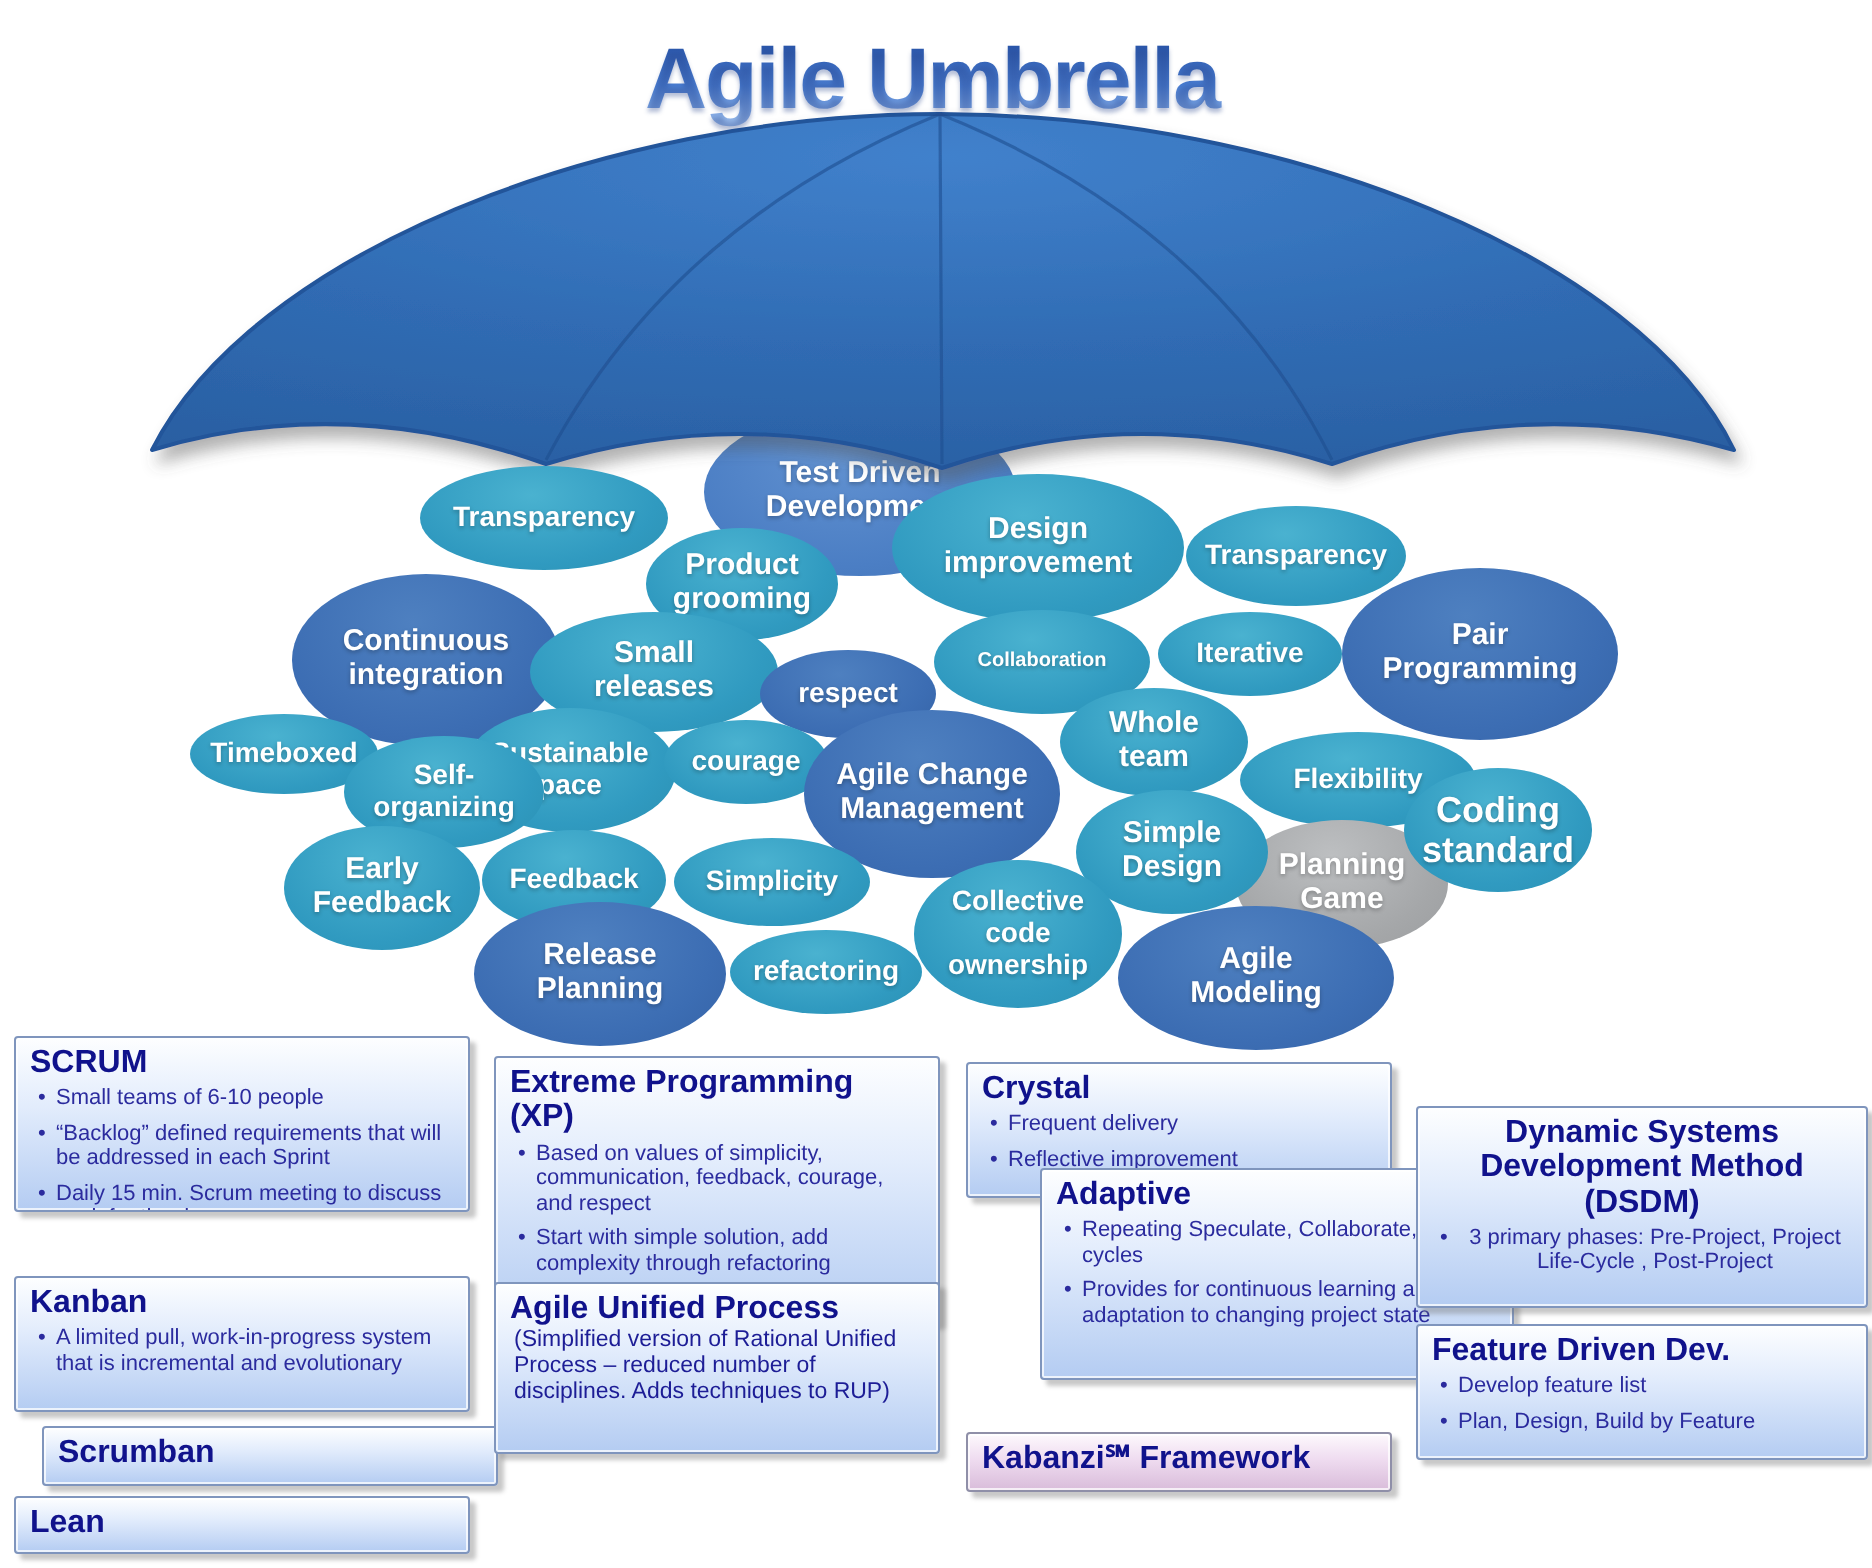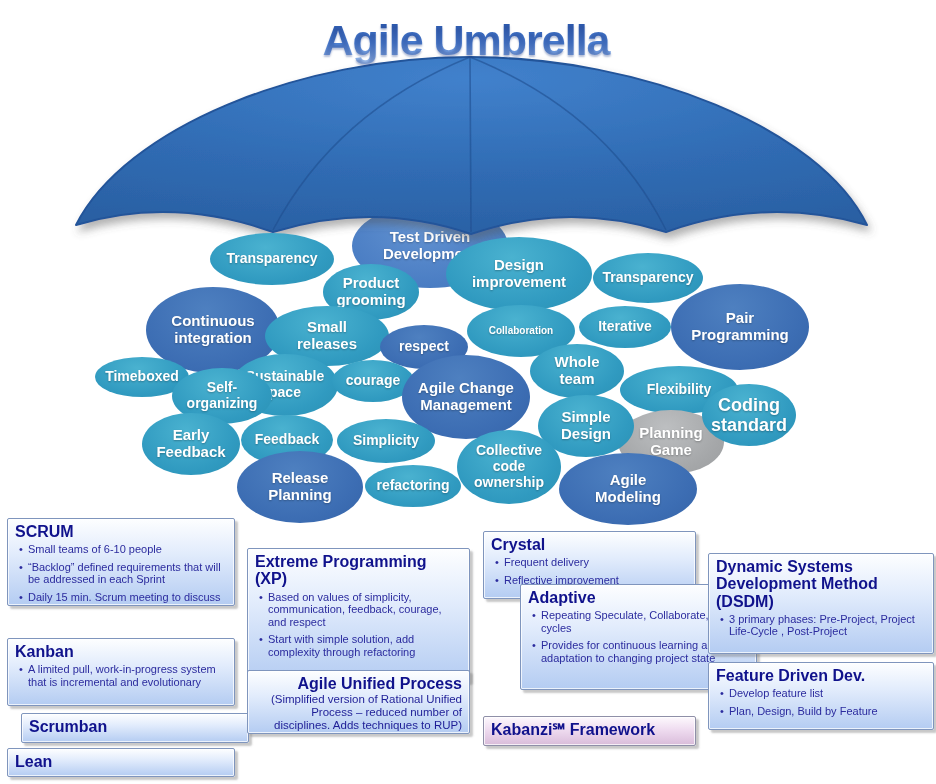--- a/index.html
+++ b/index.html
@@ -199,49 +199,49 @@
         <ul>
           <li>A limited pull, work-in-progress system that is incremental and evolutionary</li>
         </ul>
       </div>
       <div class="mbox" style="left: 21px; top: 713px; width: 228px; height: 30px;">
         <div class="mbox-title">Scrumban</div>
       </div>
       <div class="mbox" style="left: 7px; top: 748px; width: 228px; height: 29px;">
         <div class="mbox-title">Lean</div>
       </div>
-      <div class="mbox" style="left: 247px; top: 528px; width: 223px; height: 134px; margin-top: 20px;">
+      <div class="mbox" style="left: 247px; top: 528px; width: 223px; height: 134px;">
         <div class="mbox-title">Extreme Programming (XP)</div>
         <ul>
           <li>Based on values of simplicity, communication, feedback, courage, and respect</li>
           <li>Start with simple solution, add complexity through refactoring</li>
         </ul>
       </div>
-      <div class="mbox" style="left: 247px; top: 670px; width: 223px; height: 64px; text-align: right;">
+      <div class="mbox" style="left: 247px; top: 641px; width: 223px; height: 86px;">
         <div class="mbox-title">Agile Unified Process</div>
         <div class="mbox-sub">(Simplified version of Rational Unified Process – reduced number of disciplines.  Adds techniques to RUP)</div>
       </div>
       <div class="mbox" style="left: 483px; top: 531px; width: 213px; height: 68px;">
         <div class="mbox-title">Crystal</div>
         <ul>
           <li>Frequent delivery</li>
           <li>Reflective improvement</li>
         </ul>
       </div>
       <div class="mbox" style="left: 483px; top: 584px; width: 237px; height: 106px; margin-left: 37px;">
         <div class="mbox-title">Adaptive</div>
         <ul>
           <li>Repeating Speculate, Collaborate, Learn cycles</li>
           <li>Provides for continuous learning and adaptation to changing project state</li>
         </ul>
       </div>
       <div class="mbox purple" style="left: 483px; top: 716px; width: 213px; height: 30px;">
         <div class="mbox-title">Kabanzi℠ Framework</div>
       </div>
-      <div class="mbox" style="left: 708px; top: 553px; width: 226px; height: 101px;">
+      <div class="mbox" style="left: 708px; top: 553px; width: 226px; height: 101px; text-align: center;">
         <div class="mbox-title">Dynamic Systems Development Method (DSDM)</div>
         <ul>
           <li>3 primary phases: Pre-Project, Project Life-Cycle , Post-Project</li>
         </ul>
       </div>
       <div class="mbox" style="left: 708px; top: 662px; width: 226px; height: 68px;">
         <div class="mbox-title">Feature Driven Dev.</div>
         <ul>
           <li>Develop feature list</li>
           <li>Plan, Design, Build by Feature</li>

